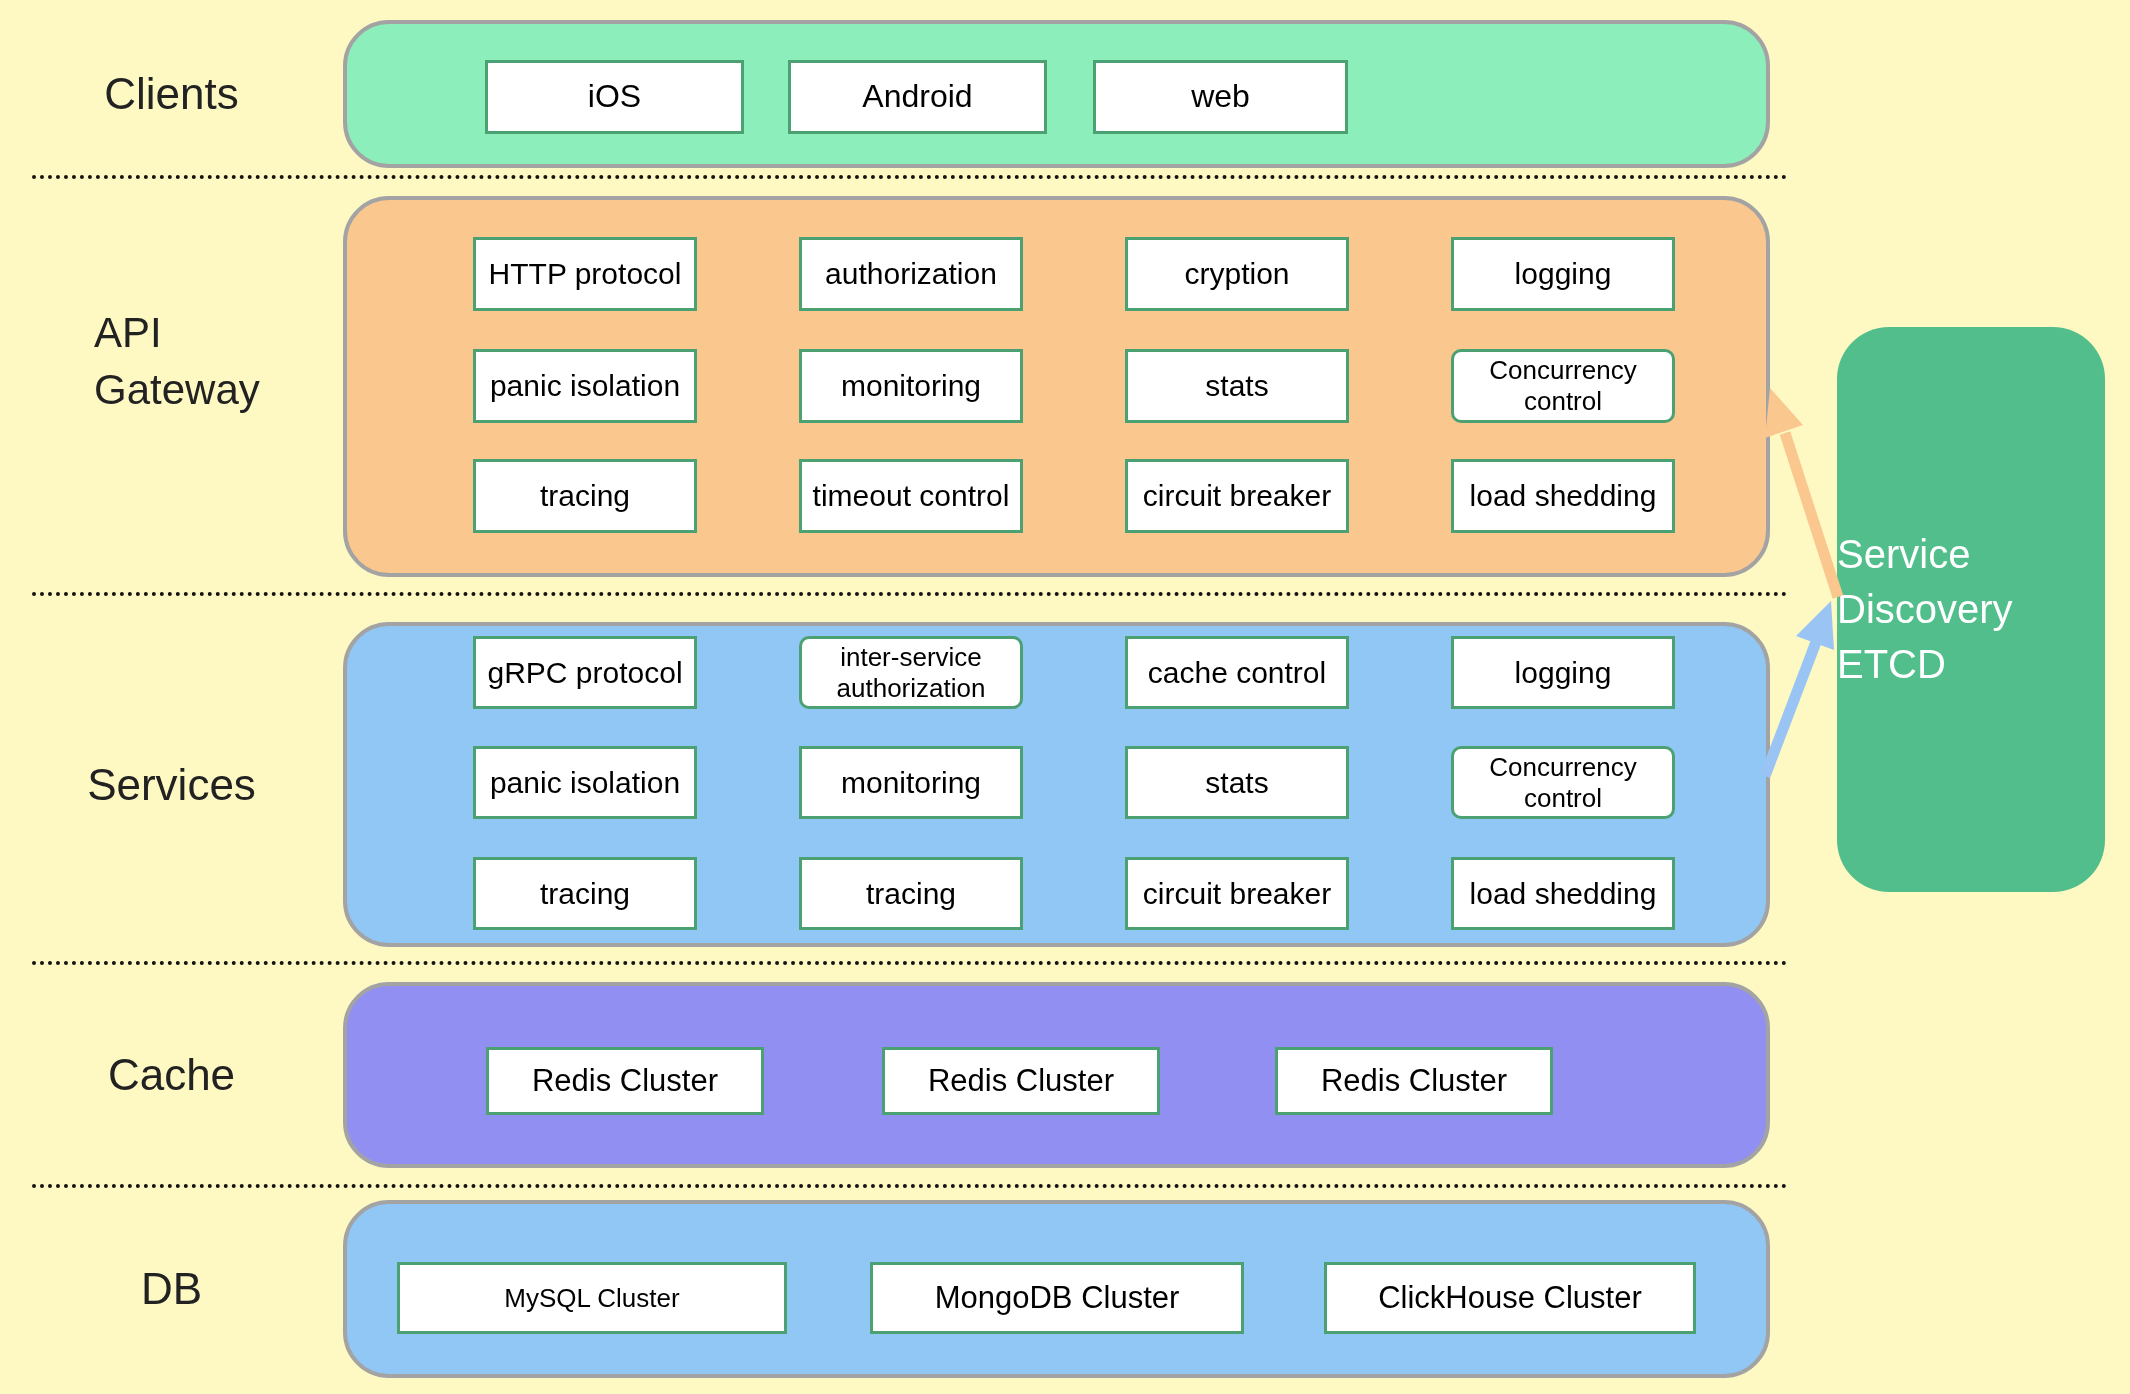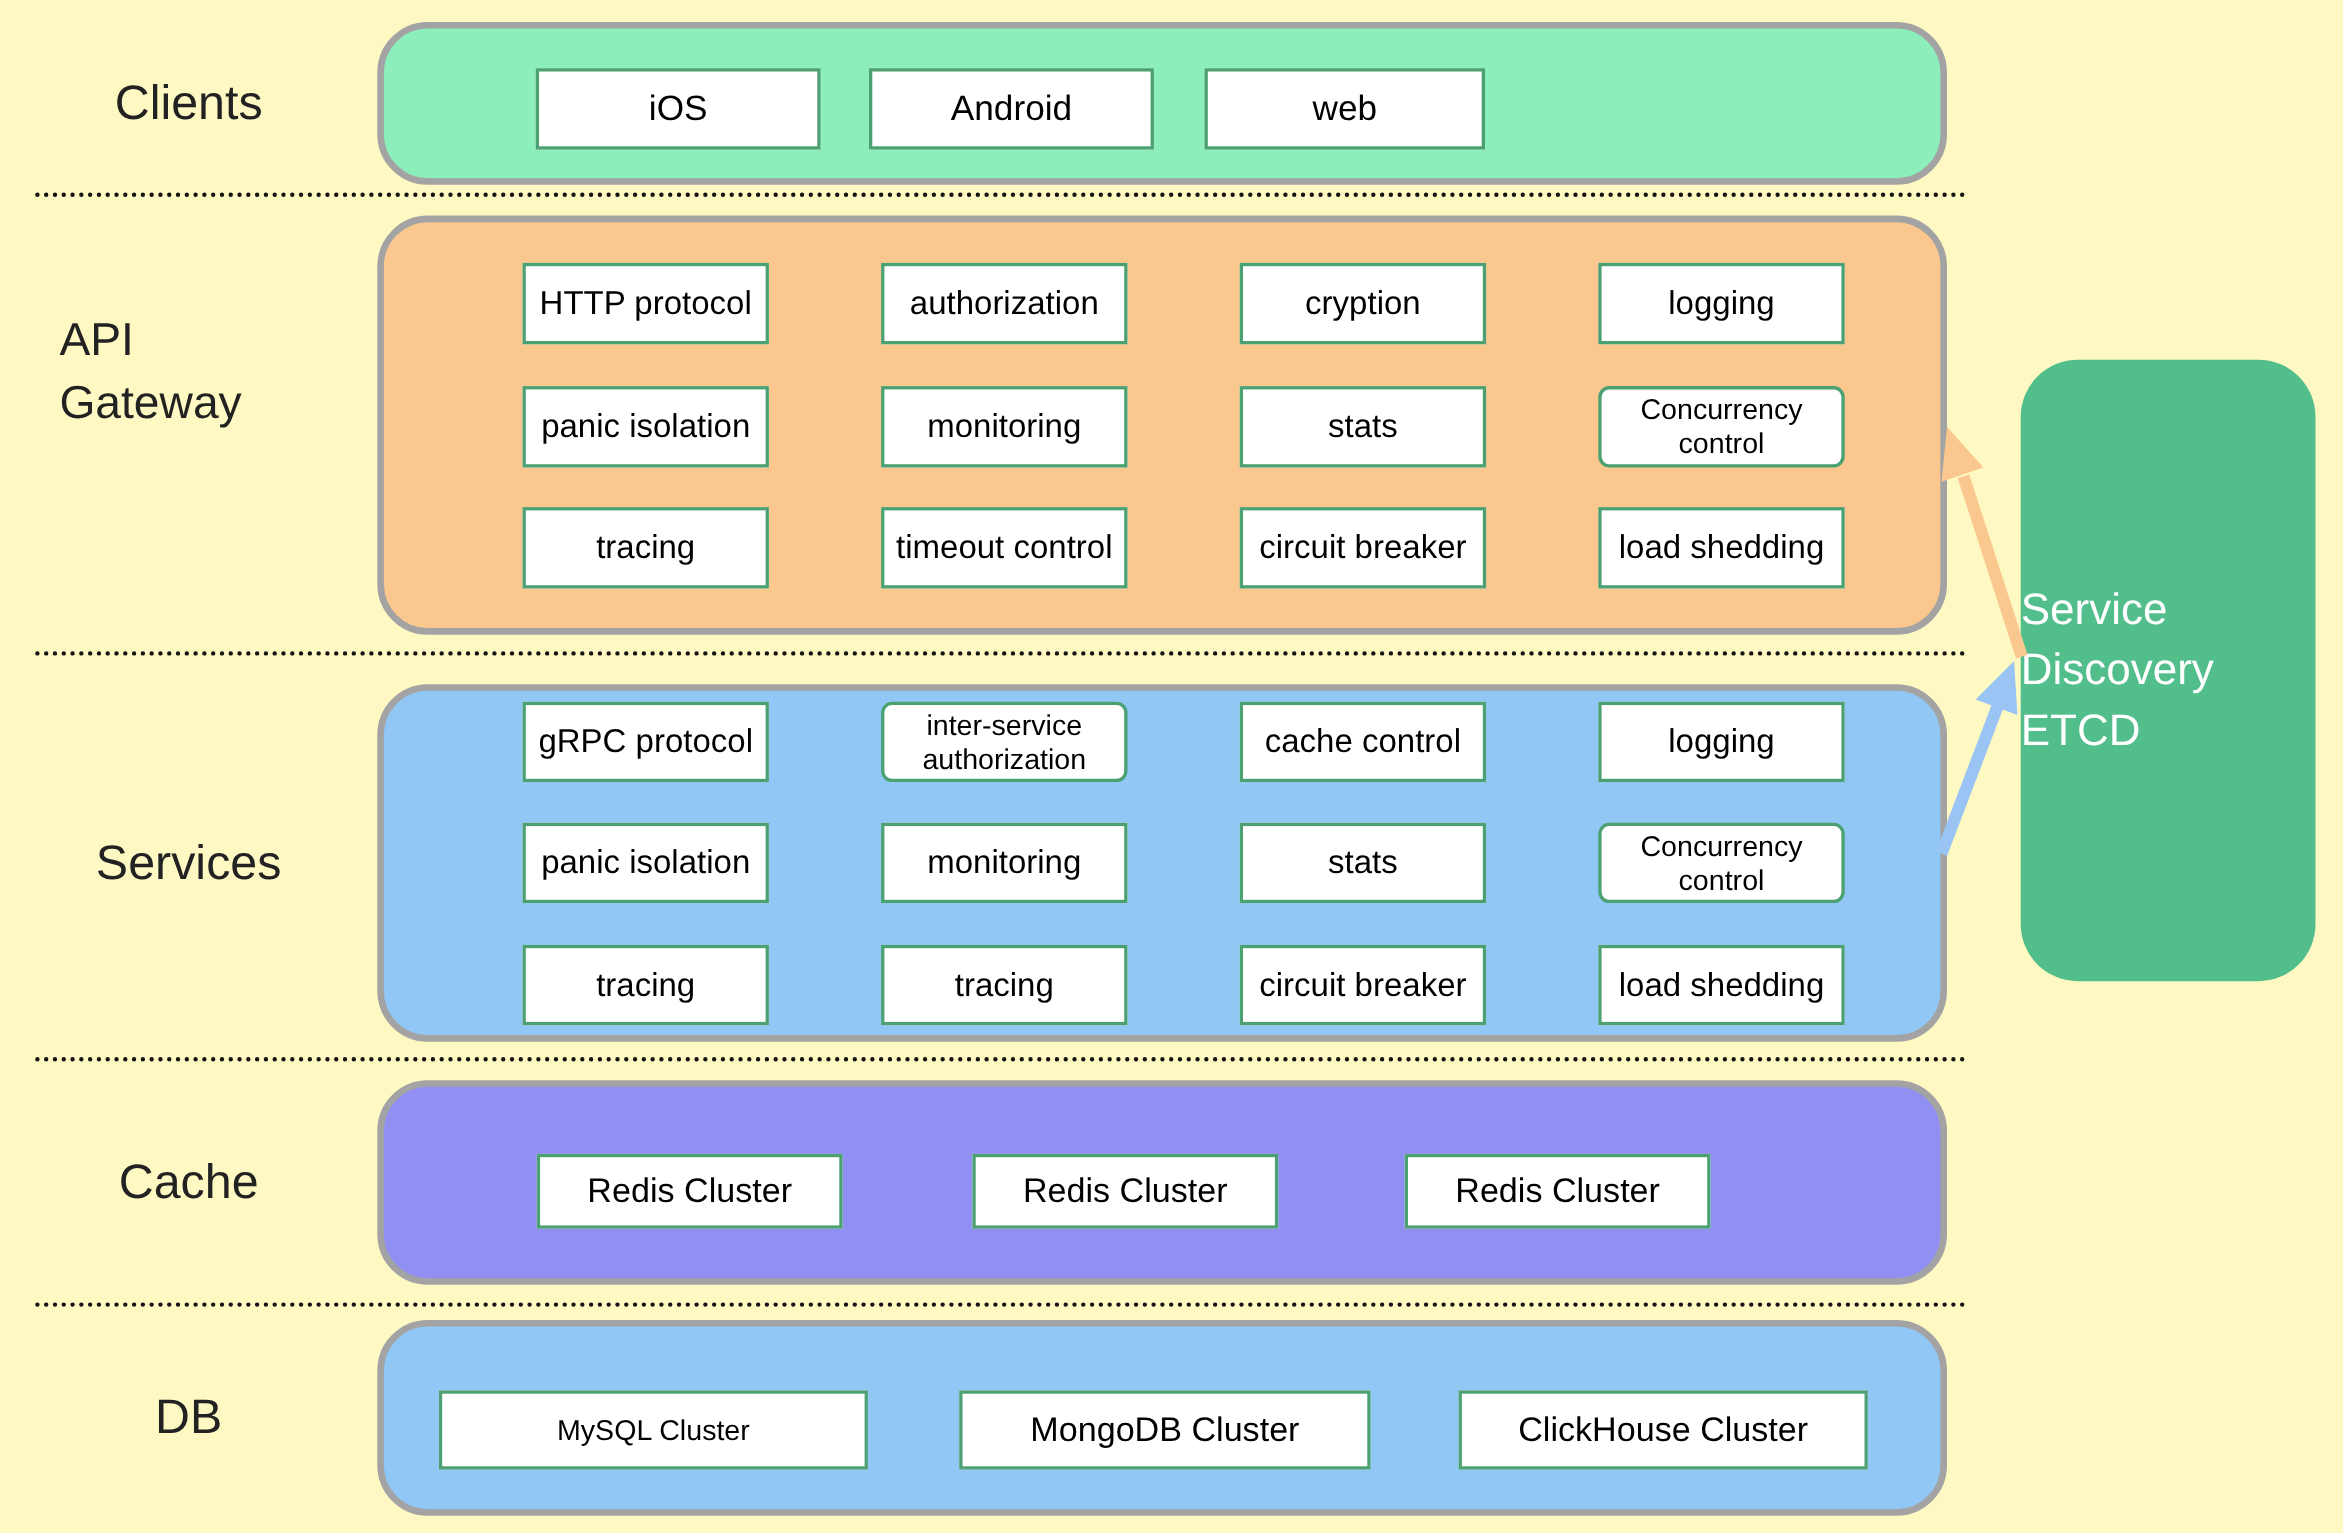--- a/index.html
+++ b/index.html
@@ -2,21 +2,21 @@
 <html><head>
 <meta charset="utf-8">
 <title>Architecture Diagram</title>
 <style>
   html,body{margin:0;padding:0;background:#fff;}
   .stage{
     position:relative;width:2130px;height:1394px;background:#fef9c3;
     font-family:"Liberation Sans",sans-serif;overflow:hidden;
   }
   .sep{position:absolute;left:32px;width:1756px;height:0;border-top:4px dotted #141414;}
-  .band{position:absolute;left:343px;width:1427px;border:6px solid #a3a3a3;border-radius:46px;box-sizing:border-box;}
+  .band{position:absolute;left:343px;width:1427px;border:4px solid #a3a3a3;border-radius:46px;box-sizing:border-box;}
   .band-clients{top:20px;height:148px;background:#8BEEBB;}
   .band-api{top:196px;height:381px;background:#FAC78E;}
   .band-services{top:622px;height:325px;background:#90C7F5;}
   .band-cache{top:982px;height:186px;background:#918FF2;}
   .band-db{top:1200px;height:178px;background:#90C7F5;}
 
   .cell{
     position:absolute;background:#ffffff;border:3px solid #4CA173;box-sizing:border-box;
     display:flex;align-items:center;justify-content:center;text-align:center;
     font-size:30px;color:#000;white-space:pre-line;line-height:1.18;
@@ -26,22 +26,22 @@
   .c1{left:90px}.c2{left:416px}.c3{left:742px}.c4{left:1068px}
   .band-api .cell,.band-services .cell{width:224px;margin-left:36px;}
   .ar1{top:37px;height:74px}.ar2{top:149px;height:74px}.ar3{top:259px;height:74px}
   .sr1{top:10px;height:73px}.sr2{top:120px;height:73px}.sr3{top:231px;height:73px}
 
   .layer-label{
     position:absolute;left:0;width:343px;display:flex;align-items:center;justify-content:center;
     font-size:44px;color:#222;white-space:pre-line;
   }
   .label-clients{top:20px;height:148px;}
-  .label-api{top:180px;height:381px;justify-content:flex-start;align-items:flex-start;
-    padding-left:54px;padding-top:100px;box-sizing:border-box;font-size:42px;line-height:57px;}
+  .label-api{top:204px;height:381px;justify-content:flex-start;align-items:flex-start;
+    padding-left:94px;padding-top:100px;box-sizing:border-box;font-size:42px;line-height:57px;}
   .label-services{top:622px;height:325px;}
   .label-cache{top:982px;height:186px;}
   .label-db{top:1200px;height:178px;}
 
   .etcd{
     position:absolute;left:1837px;top:327px;width:268px;height:565px;background:#52BE8C;
     border-radius:52px;display:flex;align-items:center;justify-content:flex-start;
     box-sizing:border-box;color:#fff;font-size:40px;line-height:55px;white-space:pre-line;
   }
   .arrows{position:absolute;left:0;top:0;width:2130px;height:1394px;pointer-events:none;}

